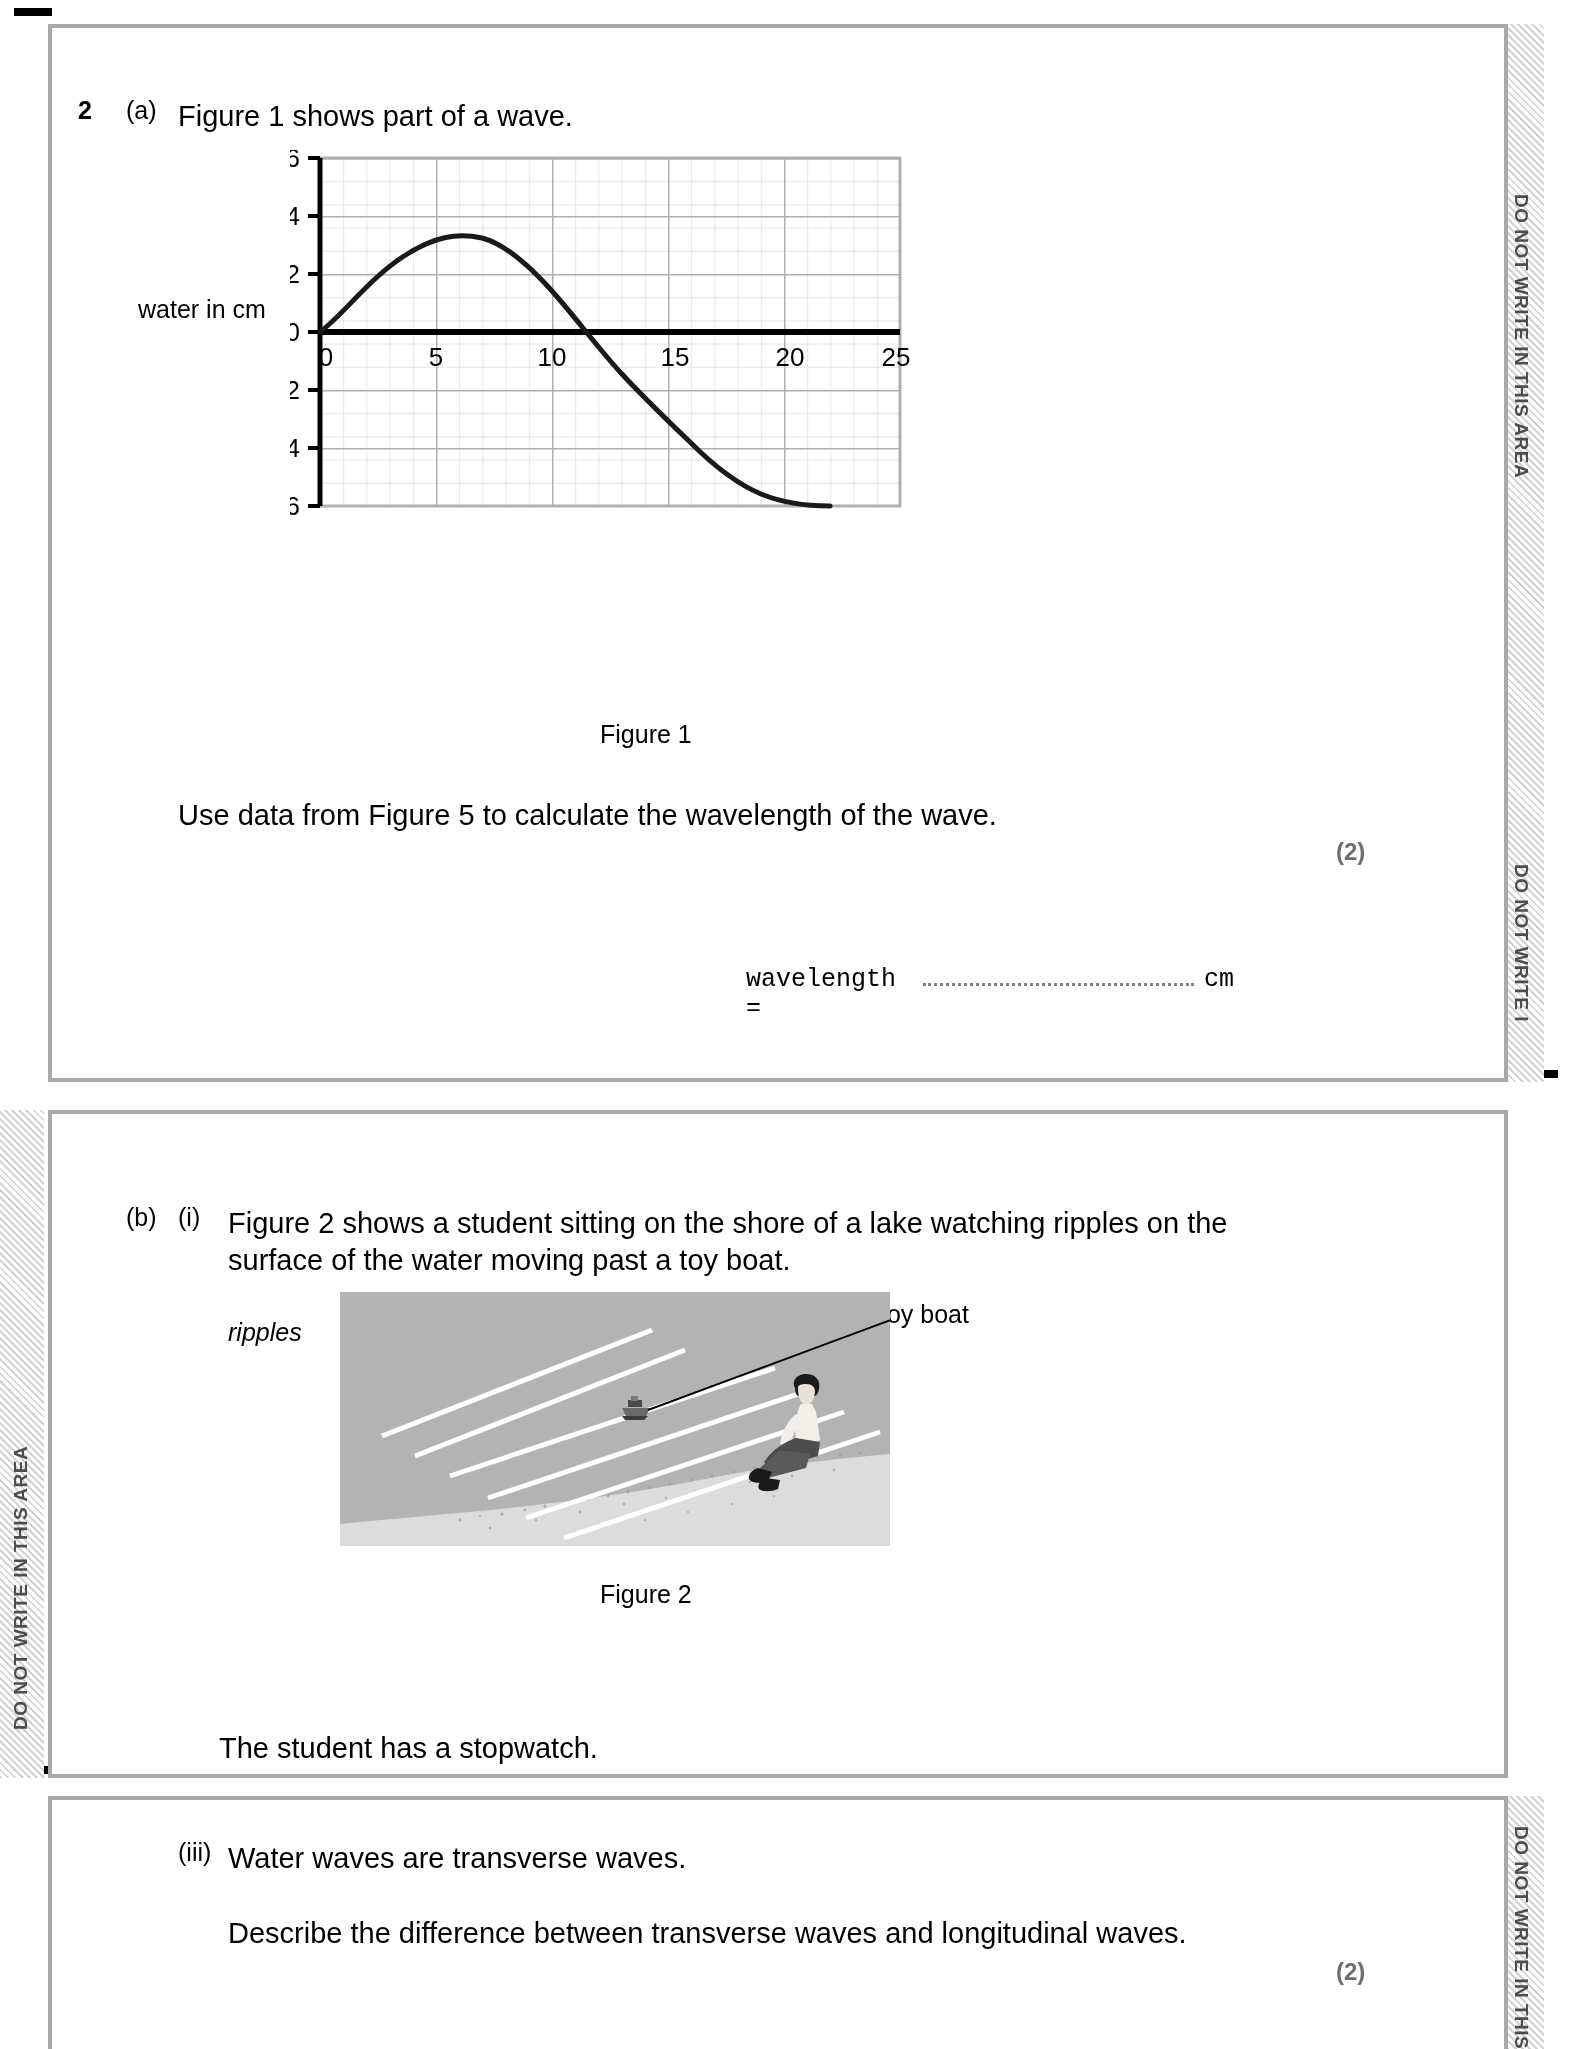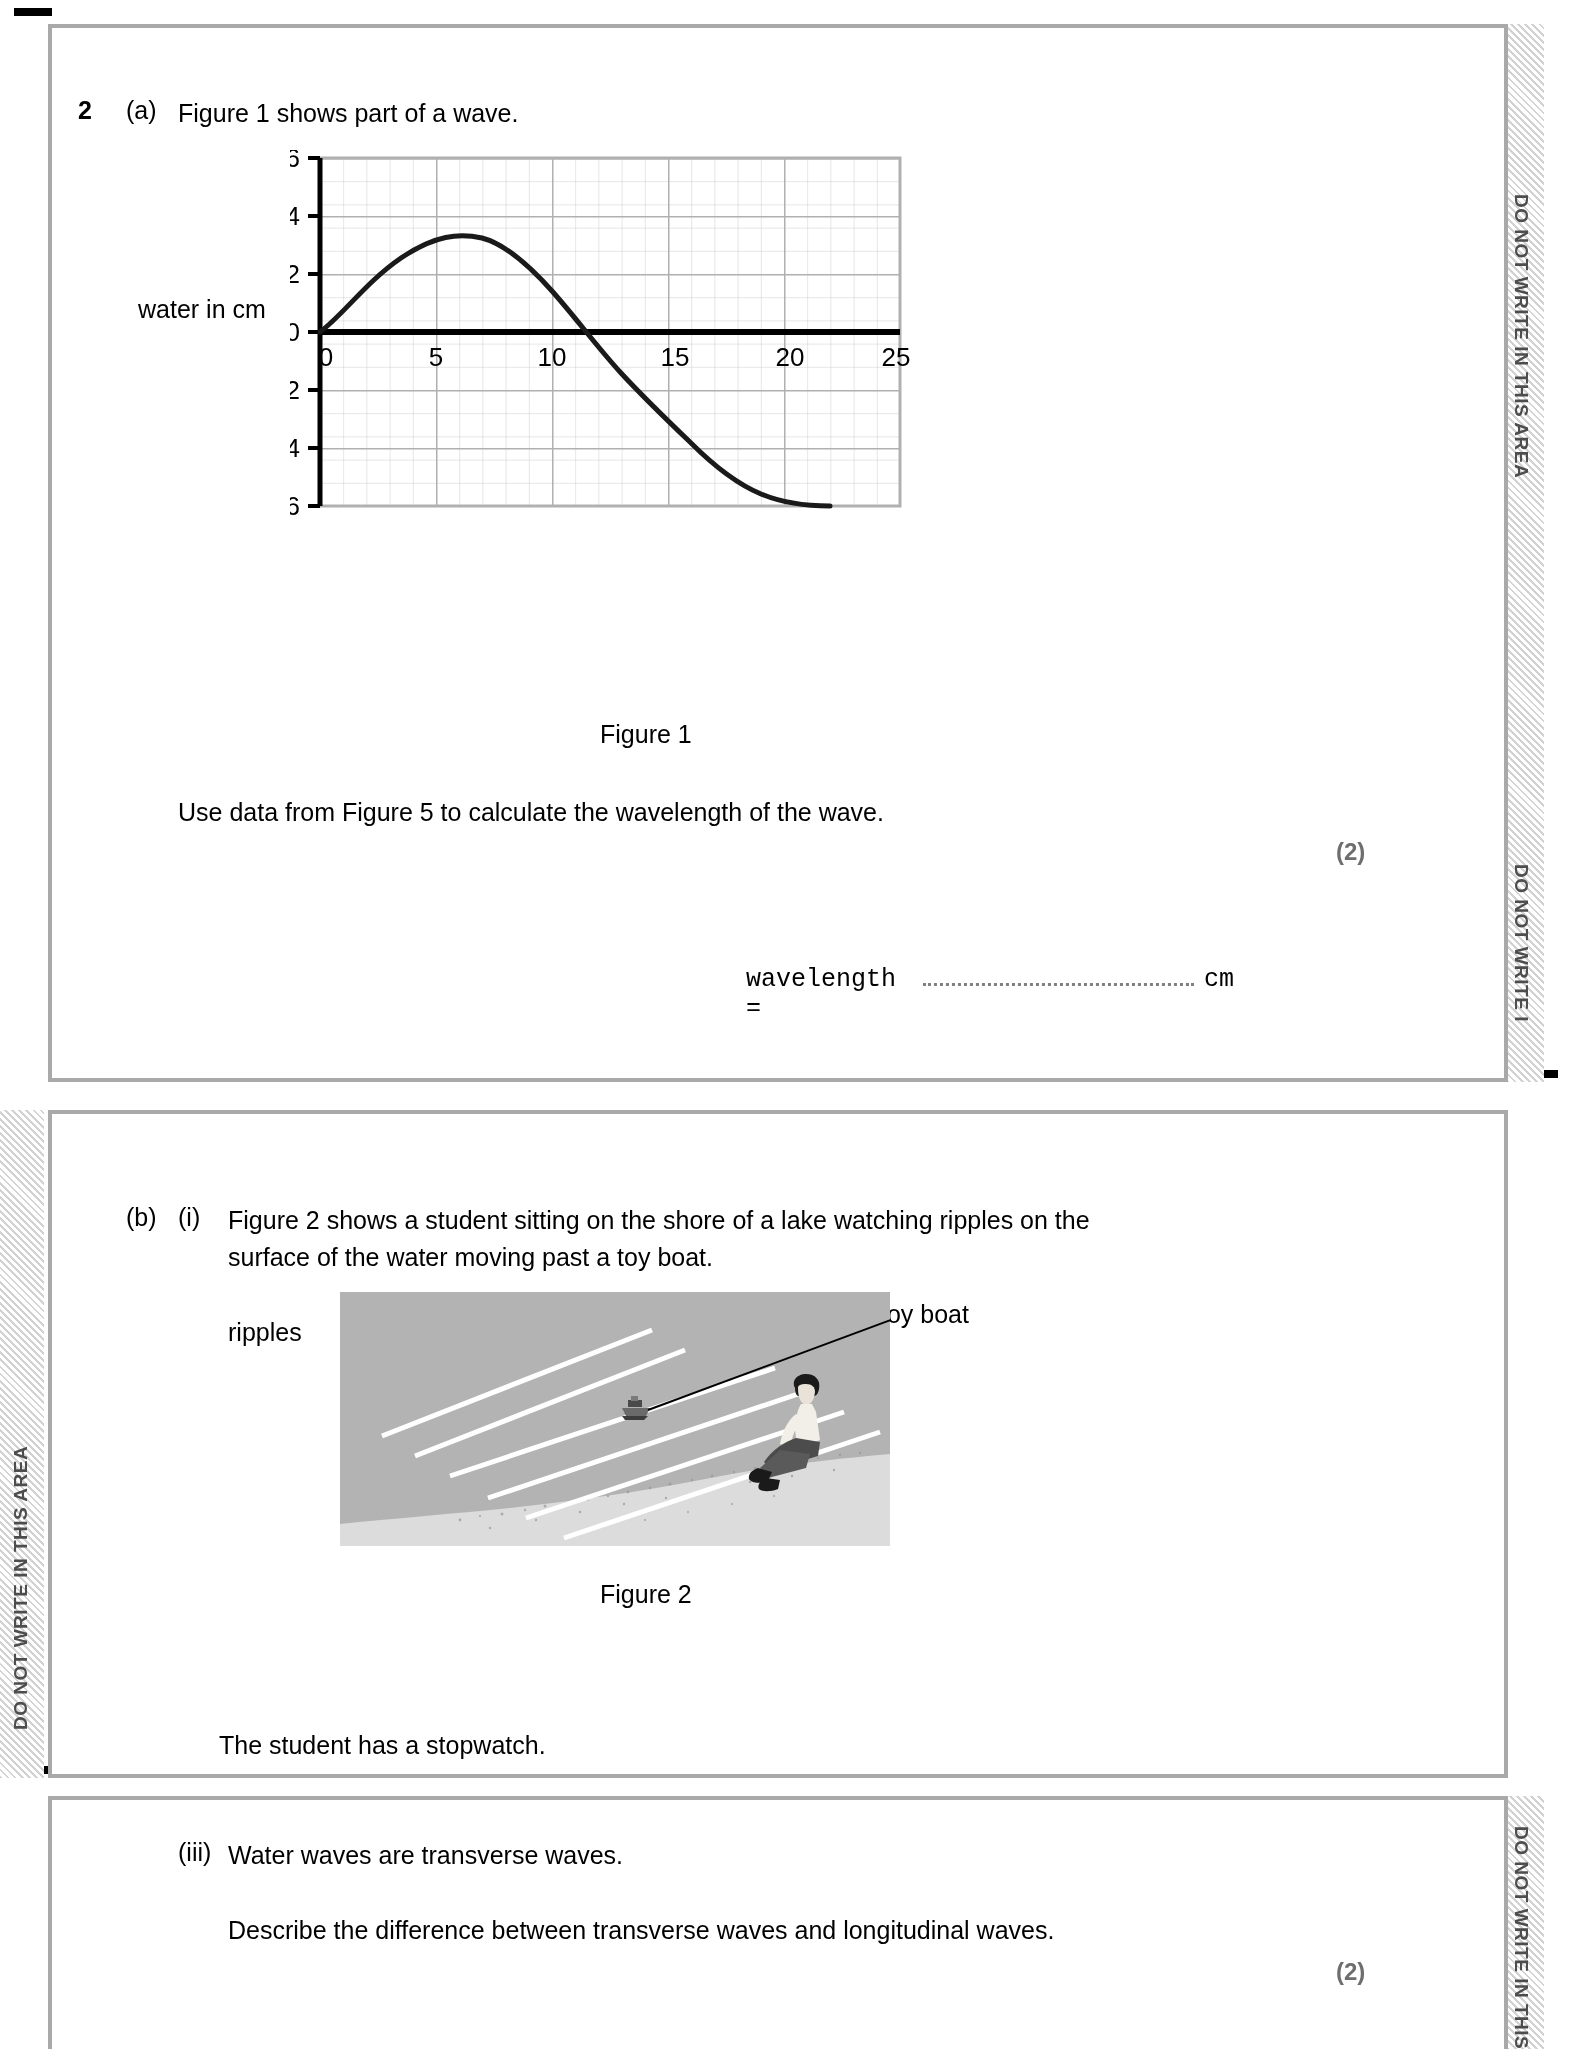--- a/index.html
+++ b/index.html
@@ -68,21 +68,21 @@
     position: absolute;
     font-weight: bold;
     font-size: 25px;
   }
   .q-label {
     position: absolute;
     font-size: 25px;
   }
   .q-text {
     position: absolute;
-    font-size: 25px;
+    font-size: 29px;
     line-height: 1.42;
   }
   .fig-caption {
     position: absolute;
     font-weight: normal;
     font-size: 25px;
     text-align: left;
   }
   .marks {
     position: absolute;
@@ -127,21 +127,21 @@
     left: 340px;
     top: 1292px;
     width: 550px;
     height: 254px;
   }
   .fig2-callout {
     position: absolute;
     font-size: 25px;
     white-space: nowrap;
   }
-  #callout-ripples { left: 228px; top: 1318px; }
+  #callout-ripples { left: 228px; top: 1318px; font-style: italic; }
   #callout-boat    { left: 880px; top: 1300px; }
 </style>
 </head>
 <body>
 
 <div class="crop-mark" id="crop-tl"></div>
 <div class="crop-mark" id="crop-r1"></div>
 <div class="crop-mark" id="crop-l2"></div>
 
 <div class="side-strip" id="strip-r1">

